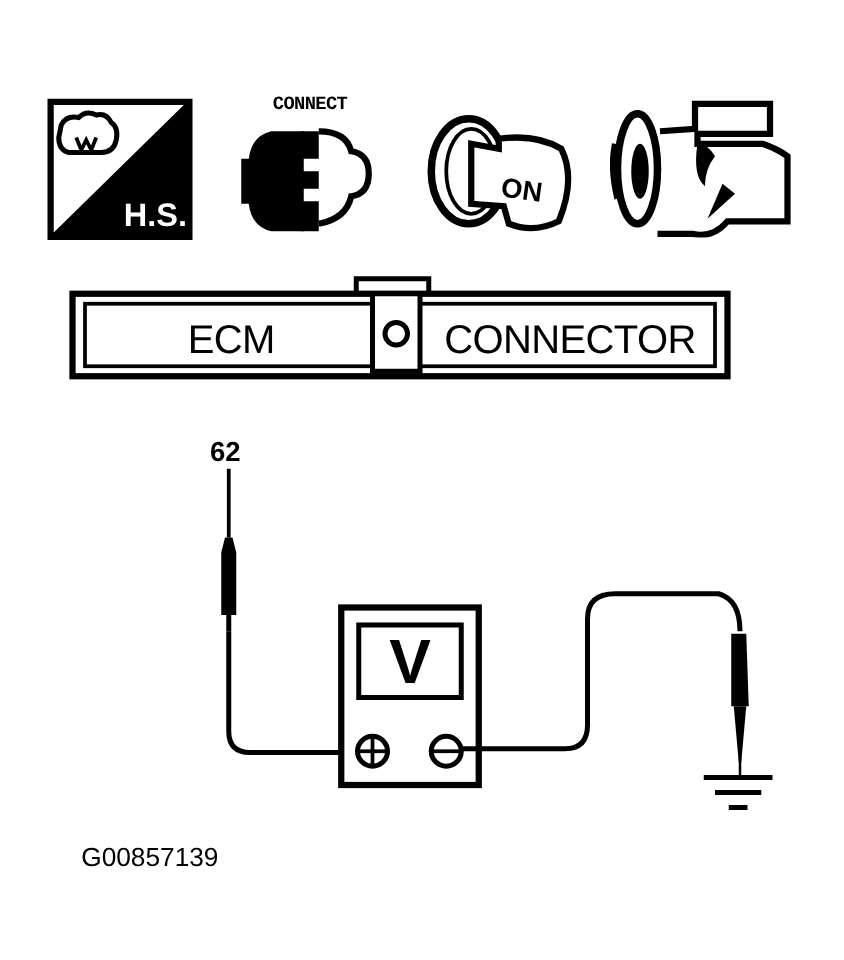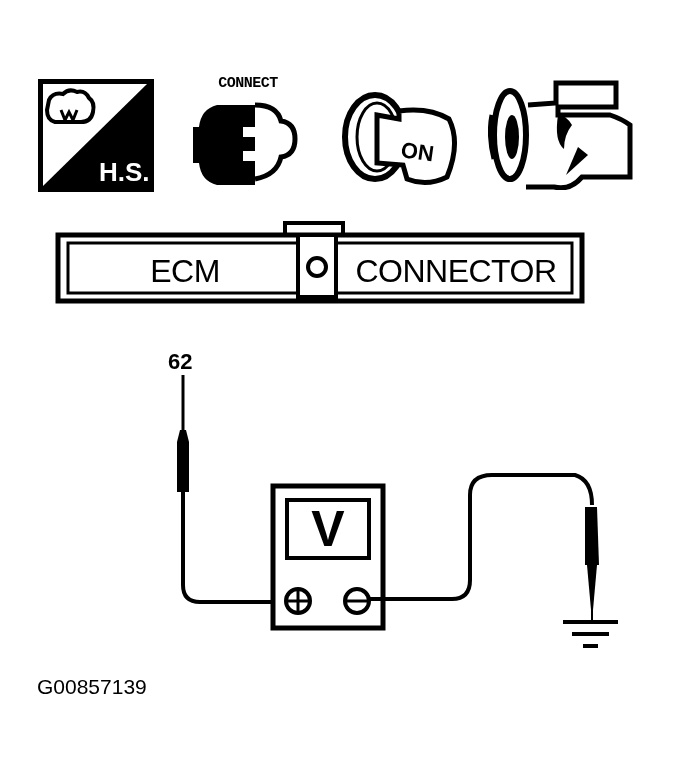--- a/index.html
+++ b/index.html
@@ -2,21 +2,21 @@
 <html><head>
   <meta charset="utf-8">
   <style>
     html, body { margin: 0; padding: 0; background: #ffffff; }
     body { width: 675px; height: 768px; position: relative; overflow: hidden;
            font-family: "Liberation Sans", sans-serif; color: #000; }
     .abs { position: absolute; }
     .icon-box { position: absolute; }
     .connector-label { font-family: "Liberation Sans", sans-serif; font-size: 32px; font-weight: normal; letter-spacing: -0.5px; }
     .pin-label { font-family: "Liberation Sans", sans-serif; font-size: 22px; font-weight: bold; }
-    .fig-id { font-family: "Liberation Sans", sans-serif; font-size: 21px; }
+    .fig-id { font-family: "Liberation Sans", sans-serif; font-size: 21px; margin-left: 28px; }
     .connect-caption { font-family: Liberation Mono, monospace; font-size: 15px; font-weight: bold; letter-spacing: -0.5px; }
     svg text { font-family: "Liberation Sans", sans-serif; }
   </style>
 </head>
 <body>
 
 <div class="icon-box" style="left:37px; top:78px; width:118px; height:115px;">
   <svg width="118" height="115" viewBox="0 0 118 115">
     <rect x="1" y="1" width="116" height="113" fill="#000"></rect>
     <polygon points="6,6 110,6 6,108" fill="#fff"></polygon>

